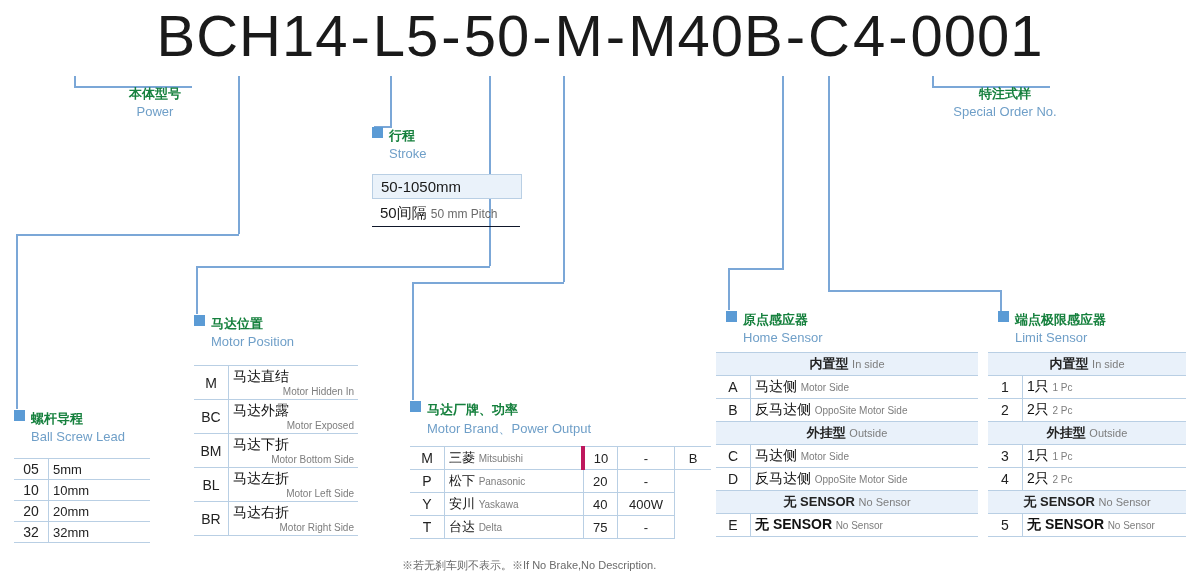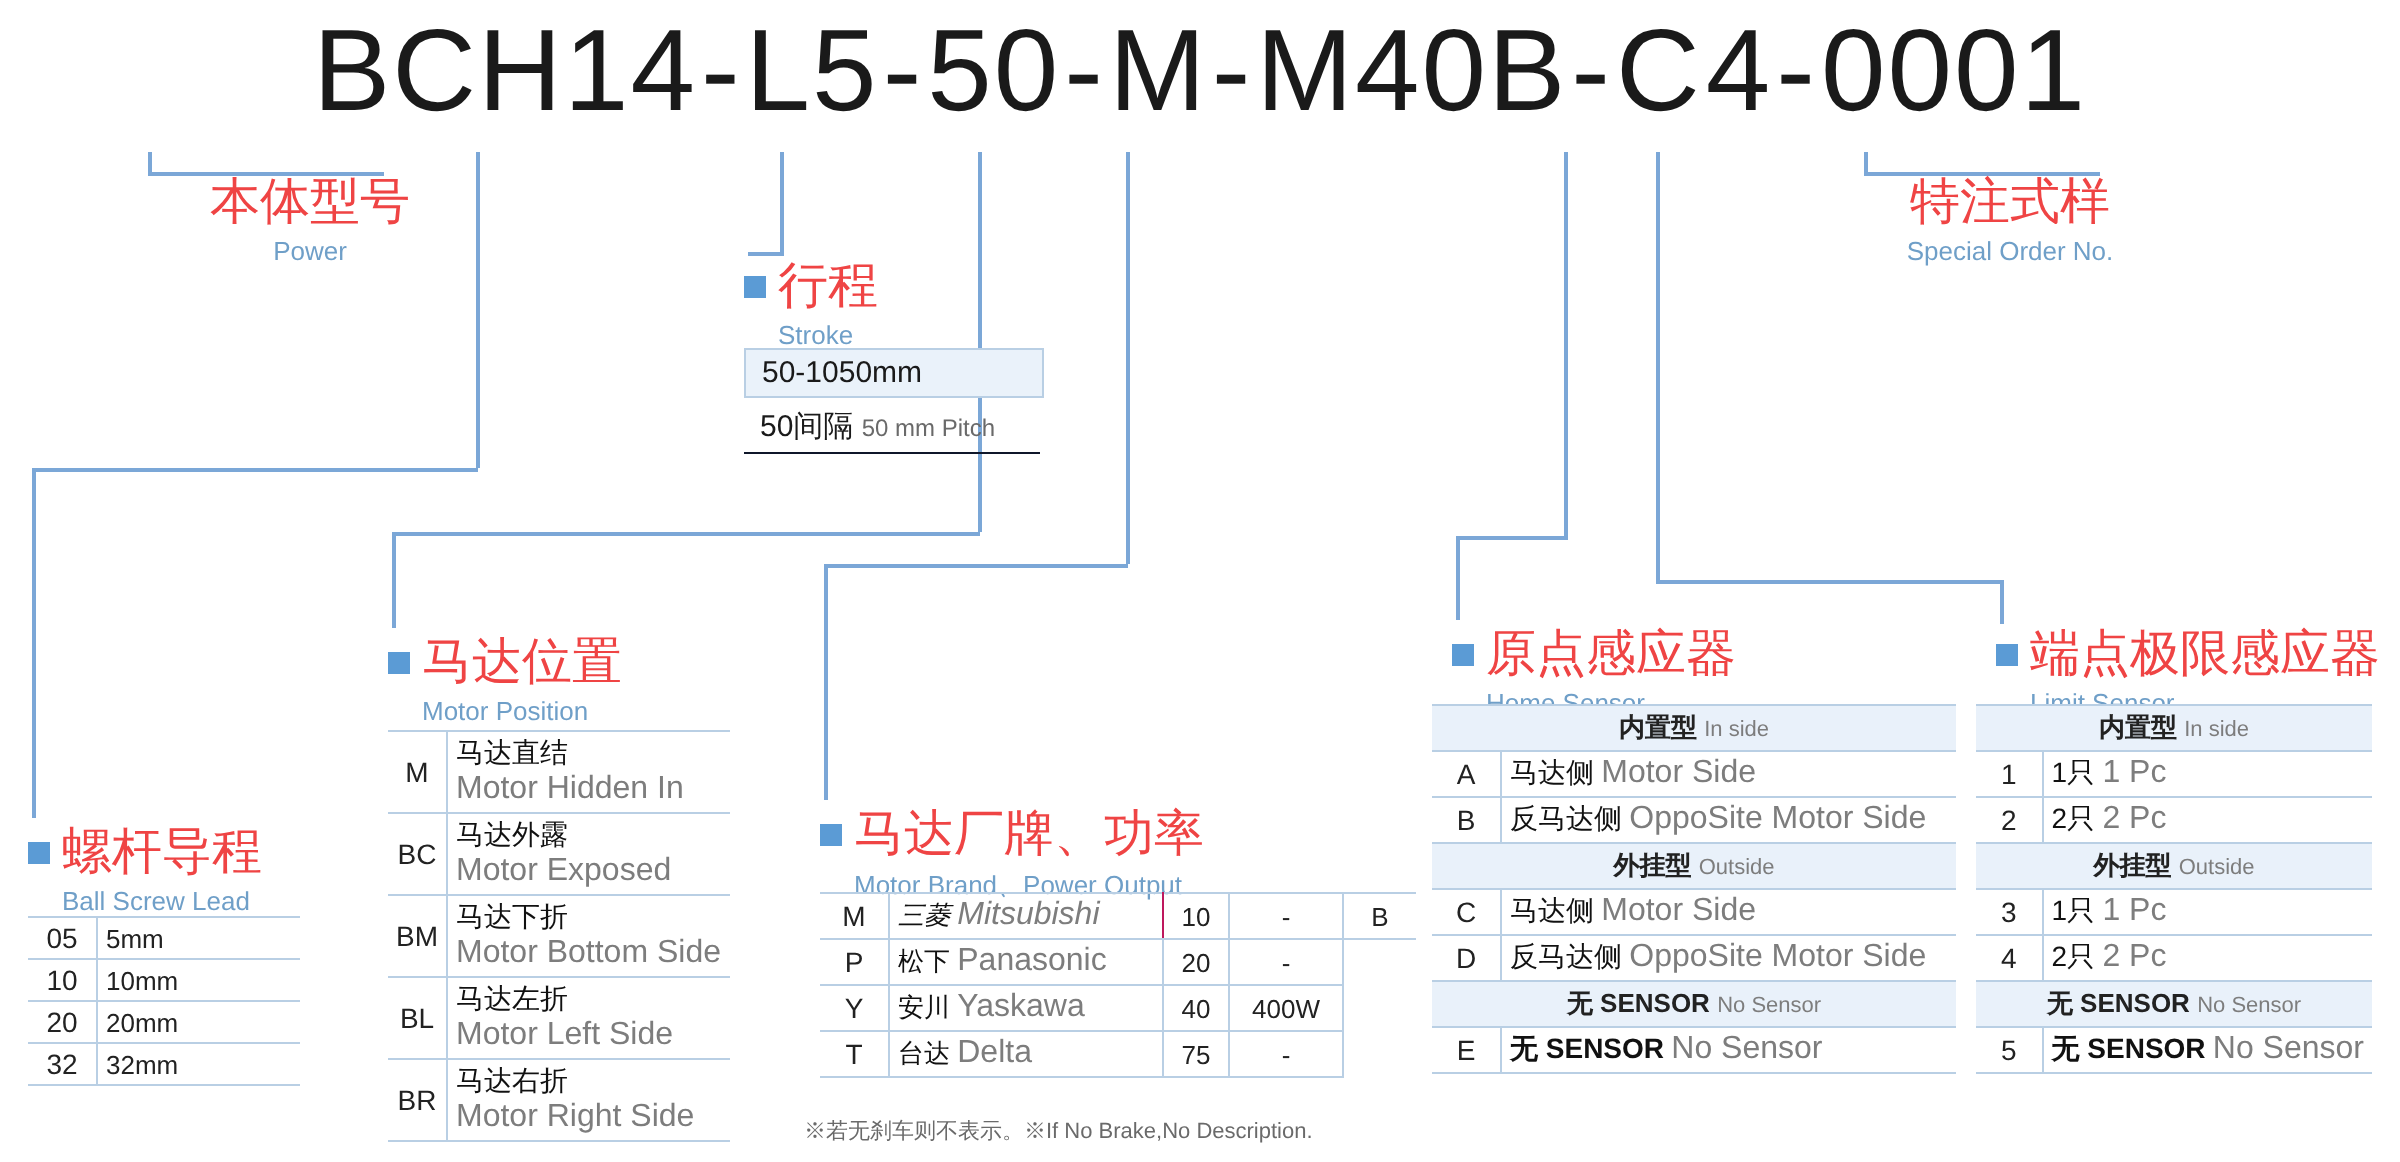--- a/index.html
+++ b/index.html
@@ -31,21 +31,21 @@
   .lnv{width:1.5px;}
 
   
   .head{position:absolute;}
   .head .sq{
     display:inline-block;width:11px;height:11px;background:#5b9bd5;
     margin-right:6px;vertical-align:2px;
   }
   .head .cn{
     display:inline-block;
-    font-size:25px;font-weight:normal;color:#ef4444;
+    font-size:13px;font-weight:bold;color:#15803d;
     font-family:"Liberation Sans", sans-serif;
   }
   .head .en{
     display:block;font-size:13px;color:#6f9fc8;margin-top:1px;
     font-family:"Liberation Sans", sans-serif;
   }
   .head.center{text-align:center;}
   .head.center .en{text-align:center;}
 
   
@@ -57,21 +57,21 @@
     color:#222;
     vertical-align:middle;
     white-space:nowrap;
   }
   table.tb td.key{
     text-align:center;width:26px;border-right:1px solid #b9cfe4;
     font-size:14px;
   }
   table.tb td.topline{border-top:1px solid #b9cfe4;}
   .cnv{font-size:14px;color:#111;}
-  .env{font-size:16px;color:#7d7d7d;}
+  .env{font-size:10px;color:#7d7d7d;text-align:right;}
   .cnv-b{font-size:13px;color:#111;}
 
   
   .strokebox{
     position:absolute;border:1px solid #b9cfe4;background:#eaf2fa;
     padding:3px 8px;font-size:15px;color:#1a1a1a;
   }
   .strokebox2{
     position:absolute;border-bottom:1px solid #0f172a;
     padding:3px 8px;font-size:15px;color:#1a1a1a;
@@ -231,21 +231,21 @@
           <div class="env">Motor Right Side</div>
         </td>
       </tr>
     </tbody>
   </table>
 
   <table class="tb" style="left:410px;top:446px;">
     <tbody>
       <tr>
         <td class="key topline">M</td>
-        <td class="topline" style="border-right:1px solid #be185d;width:128px;font-style:italic;">
+        <td class="topline" style="border-right:4px solid #be185d;width:128px;">
           <span class="cnv-b">三菱</span>
           <span class="env">Mitsubishi</span>
         </td>
         <td class="topline cnv" style="border-right:1px solid #b9cfe4;width:24px;text-align:center;">10</td>
         <td class="topline cnv" style="border-right:1px solid #b9cfe4;width:48px;text-align:center;">-</td>
         <td class="topline cnv" style="width:28px;text-align:center;">B</td>
       </tr>
       <tr>
         <td class="key">P</td>
         <td style="border-right:1px solid #b9cfe4;">

